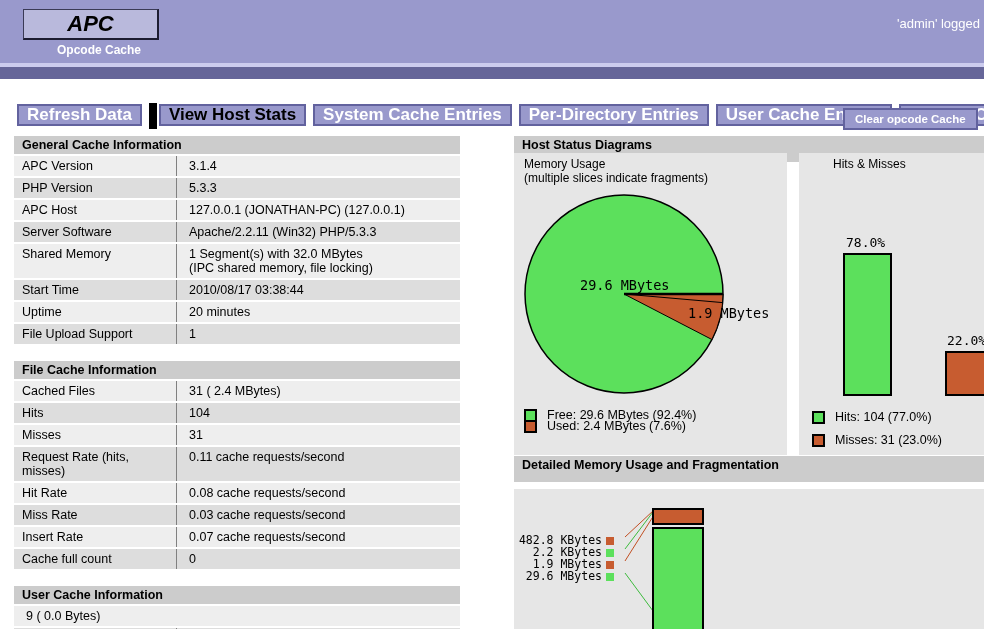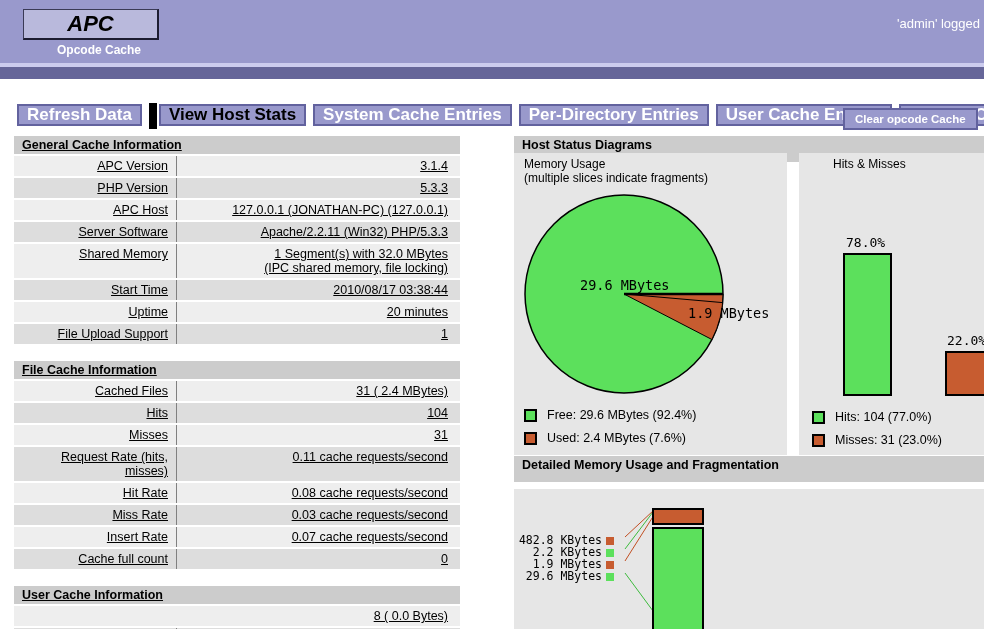--- a/index.html
+++ b/index.html
@@ -22,24 +22,24 @@
   .menu-btn { background:#9999cc; border:2px solid #62629e; color:#fff; font-weight:bold;
               font-size:17px; line-height:14px; padding:2px 8px; white-space:nowrap; cursor:pointer; }
   .menu-btn.active { color:#000; position:relative; margin-left:10px; }
   .menu-btn.active::before { content:""; position:absolute; left:-12px; top:-3px; width:8px; height:26px; background:#000; }
   .clear-btn { position:absolute; left:843px; top:108px; background:#9999cc; border:2px solid #62629e;
                color:#fff; font-weight:bold; font-size:11.5px; line-height:14px; padding:2px 10px;
                white-space:nowrap; cursor:pointer; }
 
   
   .left-col   { position:absolute; left:14px; top:136px; width:446px; }
-  .info-table { margin-bottom:15px;text-decoration:underline; }
+  .info-table { margin-bottom:15px; }
   .info-title { background:#cccccc; font-weight:bold; font-size:12.5px; padding:2px 8px;
                 border-bottom:2px solid #fff; }
-  .info-row   { display:flex; border-bottom:2px solid #fff; font-size:12.5px;text-align:right; }
+  .info-row   { display:flex; border-bottom:2px solid #fff; font-size:12.5px; }
   .rows .info-row:nth-child(odd)  { background:#eeeeee; }
   .rows .info-row:nth-child(even) { background:#dddddd; }
   .cell.label { width:163px; padding:3px 8px; border-right:1px solid #808080; }
   .cell.value { flex:1; padding:3px 12px; white-space:pre-line; }
 
   
   .panel-header { position:absolute; background:#cccccc; font-weight:bold; font-size:12.5px;
                   padding:2px 8px; width:470px; height:26px; }
   .cell-bg    { position:absolute; background:#e6e6e6; }
   .panel-text { position:absolute; font-size:12px; color:#000; white-space:nowrap; }
@@ -156,21 +156,21 @@
           <div class="info-row">
       <div class="cell label">Cache full count</div>
       <div class="cell value">0</div>
     </div>
         </div>
     </div>
       <div class="info-table">
       <div class="info-title">User Cache Information</div>
       <div class="rows">
           <div class="info-row">
-      <div class="cell value">8 ( 0.0 Bytes)</div>
+      <div class="cell value">9 ( 0.0 Bytes)</div>
     </div>
           <div class="info-row">
       <div class="cell label">Hits</div>
       <div class="cell value">0</div>
     </div>
         </div>
     </div>
     </div>
 
   <div class="panel-header" style="left:514px; top:136px;">Host Status Diagrams</div>
@@ -186,21 +186,21 @@
     <line x1="108" y1="106" x2="207" y2="106" stroke="#000" stroke-width="2.5"></line>
     <line x1="108" y1="106" x2="206.6" y2="114.6" stroke="#000" stroke-width="1"></line>
     <text x="64" y="102">29.6 MBytes</text>
     <text x="172" y="130">1.9 MBytes</text>
   </svg>
 
   <div class="legend-row" style="left:524px; top:408px;">
     <span class="legend-swatch" style="background: rgb(92, 224, 92);"></span>
     <span class="legend-text">Free: 29.6 MBytes (92.4%)</span>
   </div>
-  <div class="legend-row" style="left:524px; top:431px;">
+  <div class="legend-row" style="left:524px; top:419px;">
     <span class="legend-swatch" style="background: rgb(199, 92, 48);"></span>
     <span class="legend-text">Used: 2.4 MBytes (7.6%)</span>
   </div>
 
   <div class="panel-text" style="left:833px; top:157px;">Hits &amp; Misses</div>
   <div class="chart-label" style="left:846px; top:235px;">78.0%</div>
   <div class="bar green" style="left:843px; top:253px; width:49px; height:143px;"></div>
   <div class="chart-label" style="left:947px; top:333px;">22.0%</div>
   <div class="bar orange" style="left:945px; top:351px; width:64px; height:45px;"></div>
 

